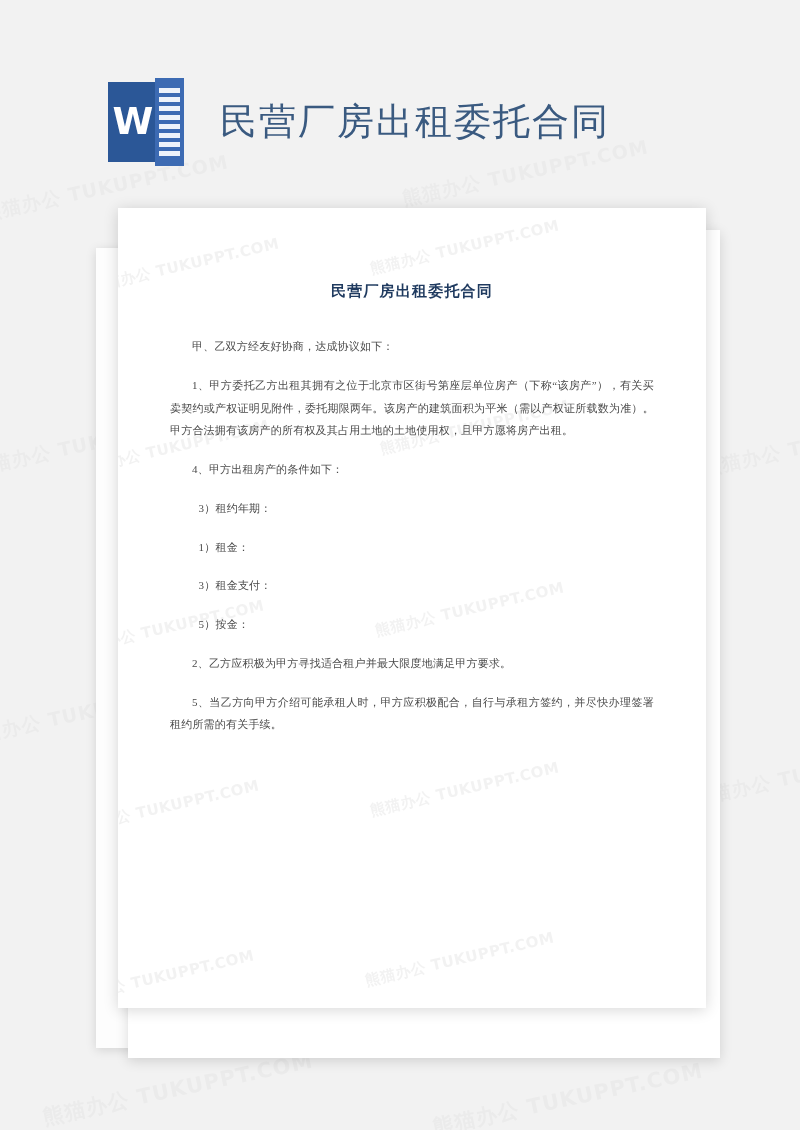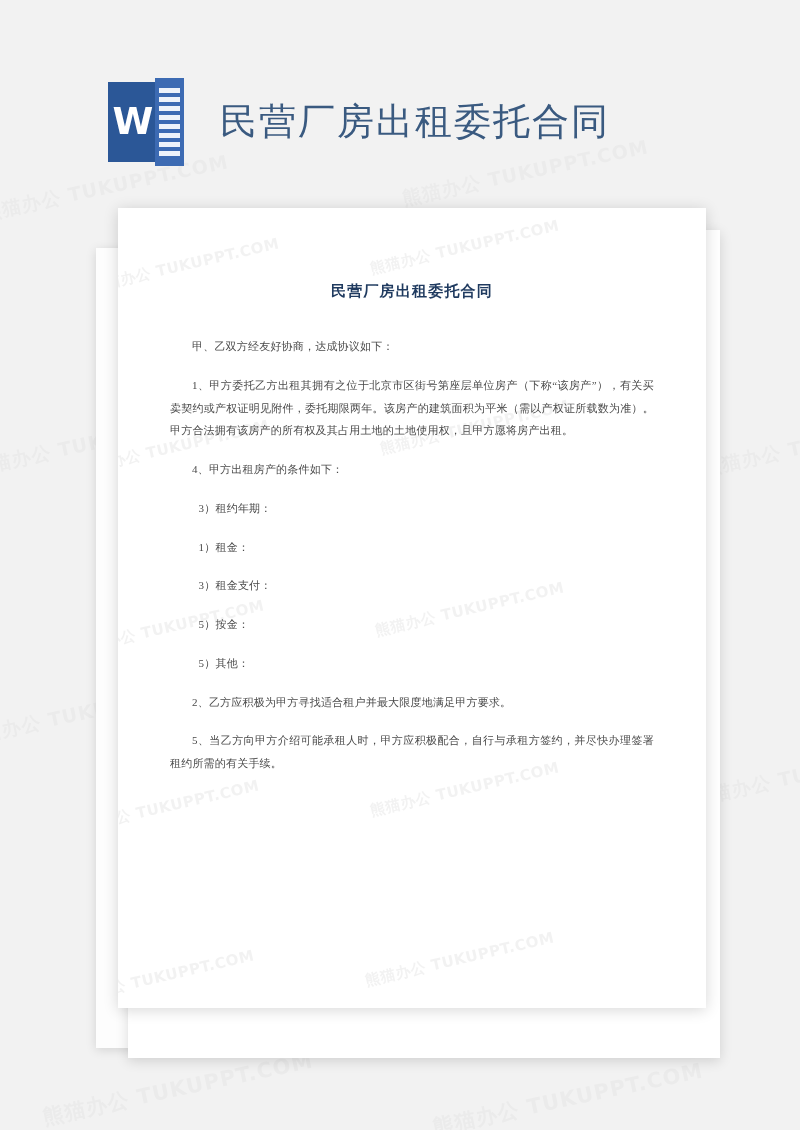--- a/index.html
+++ b/index.html
@@ -245,19 +245,18 @@
   <div class="doc-body">
     <div class="doc-title">民营厂房出租委托合同</div>
     <div id="paragraph-container">
         <p class="doc-p">甲、乙双方经友好协商，达成协议如下：</p>
         <p class="doc-p">1、甲方委托乙方出租其拥有之位于北京市区街号第座层单位房产（下称“该房产”），有关买卖契约或产权证明见附件，委托期限两年。该房产的建筑面积为平米（需以产权证所载数为准）。甲方合法拥有该房产的所有权及其占用土地的土地使用权，且甲方愿将房产出租。</p>
         <p class="doc-p">4、甲方出租房产的条件如下：</p>
         <p class="doc-p sub">3）租约年期：</p>
         <p class="doc-p sub">1）租金：</p>
         <p class="doc-p sub">3）租金支付：</p>
         <p class="doc-p sub">5）按金：</p>
-        <p class="doc-p sub">5）其他：</p>
         <p class="doc-p">2、乙方应积极为甲方寻找适合租户并最大限度地满足甲方要求。</p>
         <p class="doc-p">5、当乙方向甲方介绍可能承租人时，甲方应积极配合，自行与承租方签约，并尽快办理签署租约所需的有关手续。</p>
       </div>
   </div>
 
 </div>
 
 </body></html>

